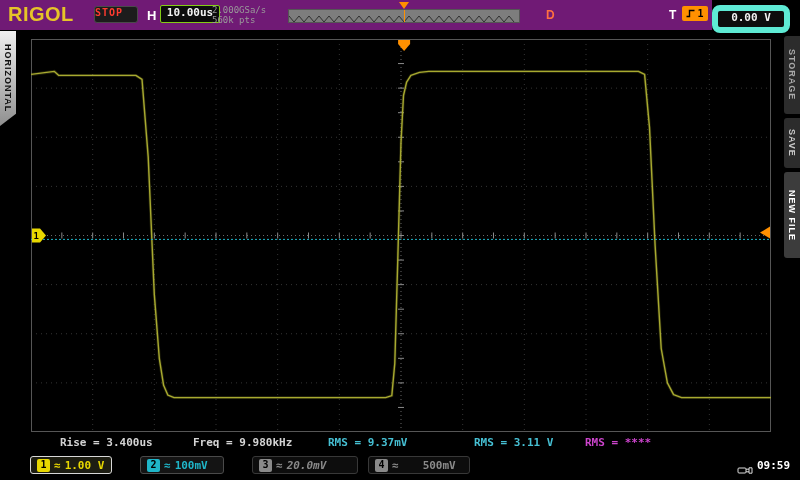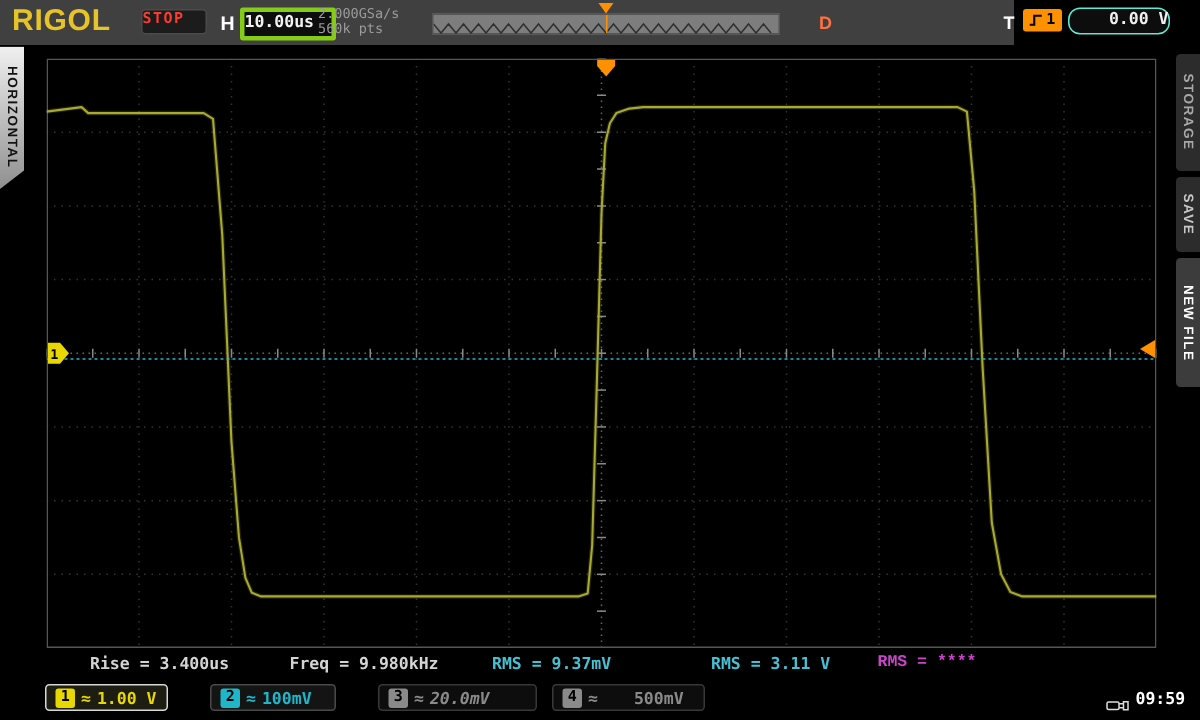--- a/index.html
+++ b/index.html
@@ -1,43 +1,43 @@
 <!DOCTYPE html>
 <html><head>
 <meta charset="utf-8">
 <style>
   html,body{margin:0;padding:0;}
   body{width:800px;height:480px;background:#000;position:relative;overflow:hidden;
        font-family:"DejaVu Sans Mono",monospace;}
 
   
-  .topbar{position:absolute;left:0;top:0;width:660px;height:30px;background:#404040;padding-left:16px;}
+  .topbar{position:absolute;left:0;top:0;width:712px;height:30px;background:#701a75;}
   .logo{position:absolute;left:8px;top:3px;font:bold 20px "Liberation Sans",sans-serif;
         color:#e6c428;letter-spacing:.5px;}
   .stop{position:absolute;left:94px;top:6px;width:42px;height:15px;line-height:15px;
         background:#1c1c1c;border:1px solid #4a4a4a;border-radius:3px;color:#ff3b30;
         font:bold 10px "DejaVu Sans Mono",monospace;letter-spacing:1px;}
   .hlbl{position:absolute;left:147px;top:8px;color:#fff;font:bold 13px "Liberation Sans",sans-serif;}
-  .tbox{position:absolute;left:160px;top:5px;width:58px;height:16px;line-height:16px;
-        border:3px solid #84cc16;background:#0d0d0d;color:#f2f2f2;border-radius:2px;
+  .tbox{position:absolute;left:160px;top:5px;width:58px;height:16px;line-height:16px;text-align:center;
+        border:1px solid #84cc16;background:#0d0d0d;color:#f2f2f2;border-radius:2px;
         font:bold 11px "DejaVu Sans Mono",monospace;}
   .srate{position:absolute;left:212px;top:5px;color:#9a9a9a;font:9px "DejaVu Sans Mono",monospace;line-height:10px;}
   .preview{position:absolute;left:288px;top:9px;width:230px;height:12px;background:#7d7d7d;border:1px solid #555;}
   .pv-line{position:absolute;left:50%;top:0;width:1px;height:12px;background:#ff9000;}
   .pv-marker{position:absolute;left:50%;top:-8px;margin-left:-5px;width:0;height:0;
              border:5px solid transparent;border-top:7px solid #ff9000;}
   .dlbl{position:absolute;left:546px;top:8px;color:#ff7040;font:bold 12px "Liberation Sans",sans-serif;}
   .dbox{position:absolute;left:560px;top:5px;width:102px;height:16px;line-height:16px;text-align:center;
         border:1px solid #6a6a6a;background:#0d0d0d;color:#ff8e3c;border-radius:8px;
         font:bold 11px "DejaVu Sans Mono",monospace;}
   .tlbl{position:absolute;left:669px;top:8px;color:#fff;font:bold 12px "Liberation Sans",sans-serif;}
   .trig-badge{position:absolute;left:682px;top:6px;width:26px;height:15px;background:#ff9000;border-radius:2px;
         color:#000;font:bold 10px "DejaVu Sans Mono",monospace;display:flex;align-items:center;justify-content:center;gap:2px;}
-  .lvbox{position:absolute;left:712px;top:5px;width:66px;height:16px;line-height:16px;text-align:right;
-        border:1px solid #5eead4;background:#0d0d0d;color:#f0f0f0;border-radius:8px;
+  .lvbox{position:absolute;left:712px;top:5px;width:66px;height:16px;line-height:16px;text-align:center;
+        border:6px solid #5eead4;background:#0d0d0d;color:#f0f0f0;border-radius:8px;
         font:bold 11px "DejaVu Sans Mono",monospace;}
 
   
   .vtab{position:absolute;writing-mode:vertical-rl;display:flex;align-items:center;justify-content:center;
         font:bold 9px "Liberation Sans",sans-serif;letter-spacing:1px;}
   .vtab.left{left:0;top:31px;width:16px;height:95px;color:#111;
         background:linear-gradient(180deg,#f0f0f0,#8f8f8f);
         clip-path:polygon(0 0,100% 0,100% 87%,0 100%);}
   .vtab.r0{right:0;top:36px;width:16px;height:78px;background:#2c2c2c;color:#a8a8a8;border-radius:3px 0 0 3px;}
   .vtab.r1{right:0;top:118px;width:16px;height:50px;background:#2c2c2c;color:#c8c8c8;border-radius:3px 0 0 3px;}
@@ -177,21 +177,21 @@
       <polygon points="1,189.5 9,189.5 15,196.5 9,203.5 1,203.5" fill="#e8d800"></polygon>
       <text x="2.5" y="200" class="marker-num">1</text>
     </svg>
 </div>
 
 <div class="meas">
   <span class="m m0" style="color: rgb(212, 212, 212);">Rise = 3.400us</span>
   <span class="m m1" style="color: rgb(212, 212, 212);">Freq = 9.980kHz</span>
   <span class="m m2" style="color: rgb(70, 192, 212);">RMS = 9.37mV</span>
   <span class="m m3" style="color: rgb(70, 192, 212); padding-left: 19px;">RMS = 3.11 V</span>
-  <span class="m m4" style="color: rgb(204, 68, 204); font-family: Liberation Mono, monospace;">RMS = ****</span>
+  <span class="m m4" style="color: rgb(204, 68, 204);">RMS = ****</span>
 </div>
 
 <div class="chbar">
   <div class="ch-box chpos0 ch-active ch-selected">
     <span class="ch-badge" style="background: rgb(232, 216, 0);">1</span>
     <span class="ch-coupling" style="color: rgb(232, 216, 0);">≈</span>
     <span class="ch-scale" style="color: rgb(232, 216, 0);">1.00 V</span>
   </div>
   <div class="ch-box chpos1 ch-active">
     <span class="ch-badge" style="background: rgb(31, 182, 201);">2</span>

